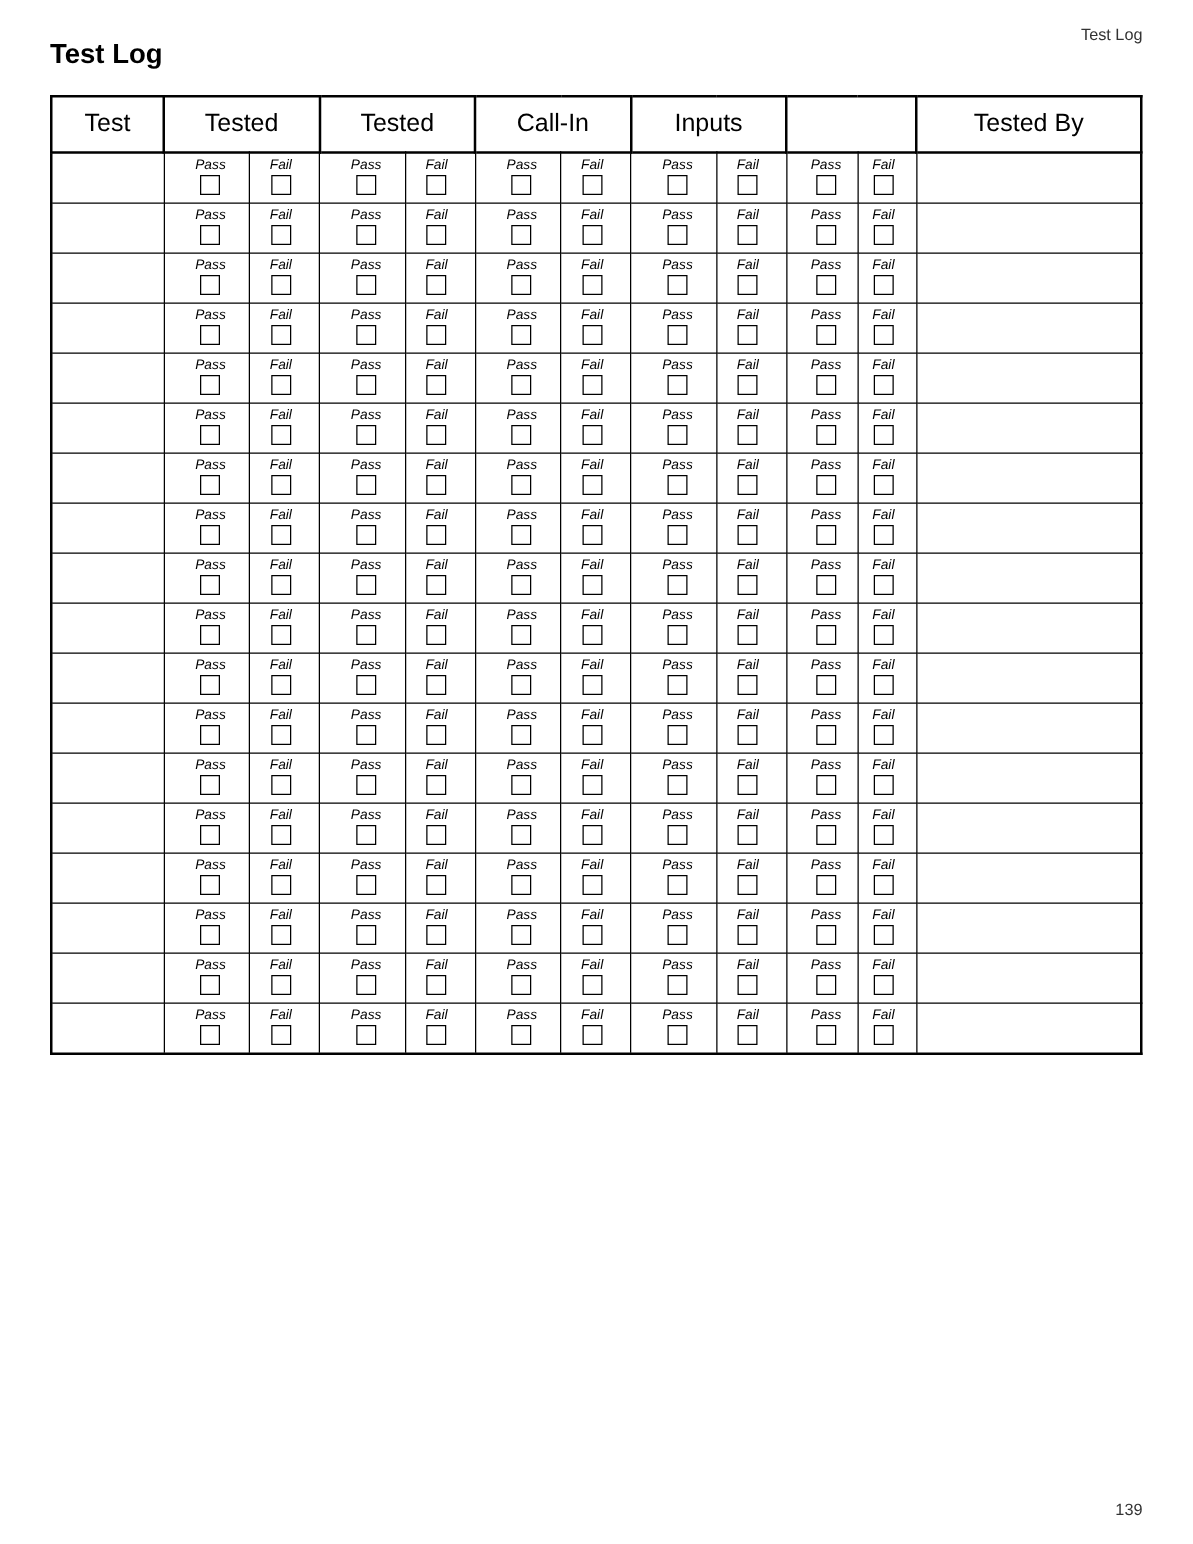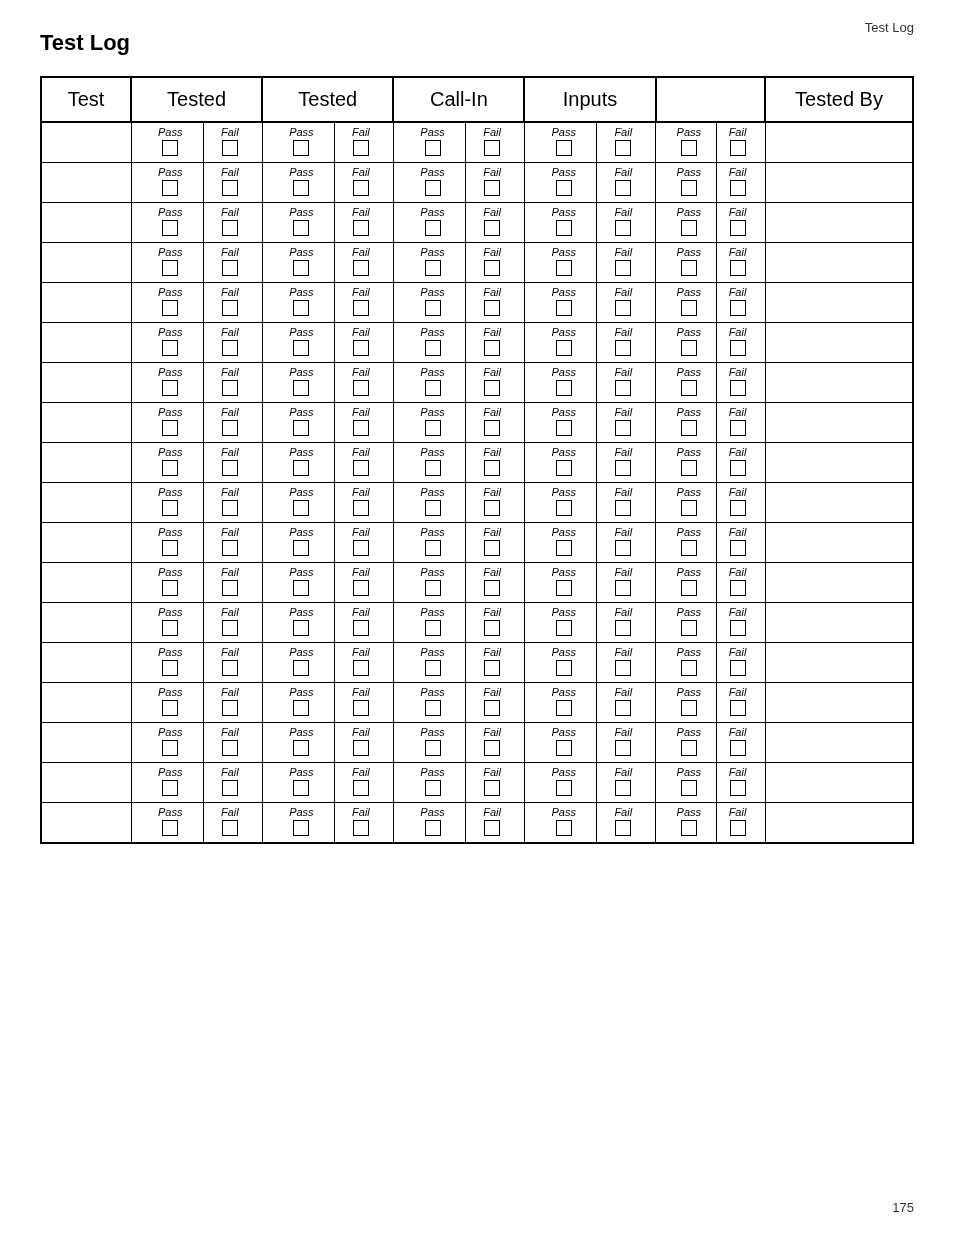--- a/index.html
+++ b/index.html
@@ -51,21 +51,21 @@
       padding: 10px 5px;
       border: 2px solid #000;
     }
 
     .date-col { width: 90px; }
     .inputs-col { width: 120px; }
     .dialout-col { width: 120px; }
     .callin-col { width: 120px; }
     .battery-col { width: 120px; }
     .extra-col { width: 100px; }
-    .testedby-col { width: 148px; }
+    .testedby-col { width: 180px; }
 
     .data-row td {
       border: 1px solid #000;
       padding: 4px 2px 6px 2px;
     }
 
     .date-cell {
       text-align: center;
     }
 
@@ -1271,13 +1271,13 @@
           <div class="pass-fail-item">
             <span class="pf-label">Fail</span>
             <span class="pf-checkbox"></span>
           </div>
         </td>
         <td class="tested-by-cell"></td>
       </tr>
     </tbody>
 </table>
 
-<div class="page-number">175</div>
+<div class="page-number">139</div>
 
 </body></html>

